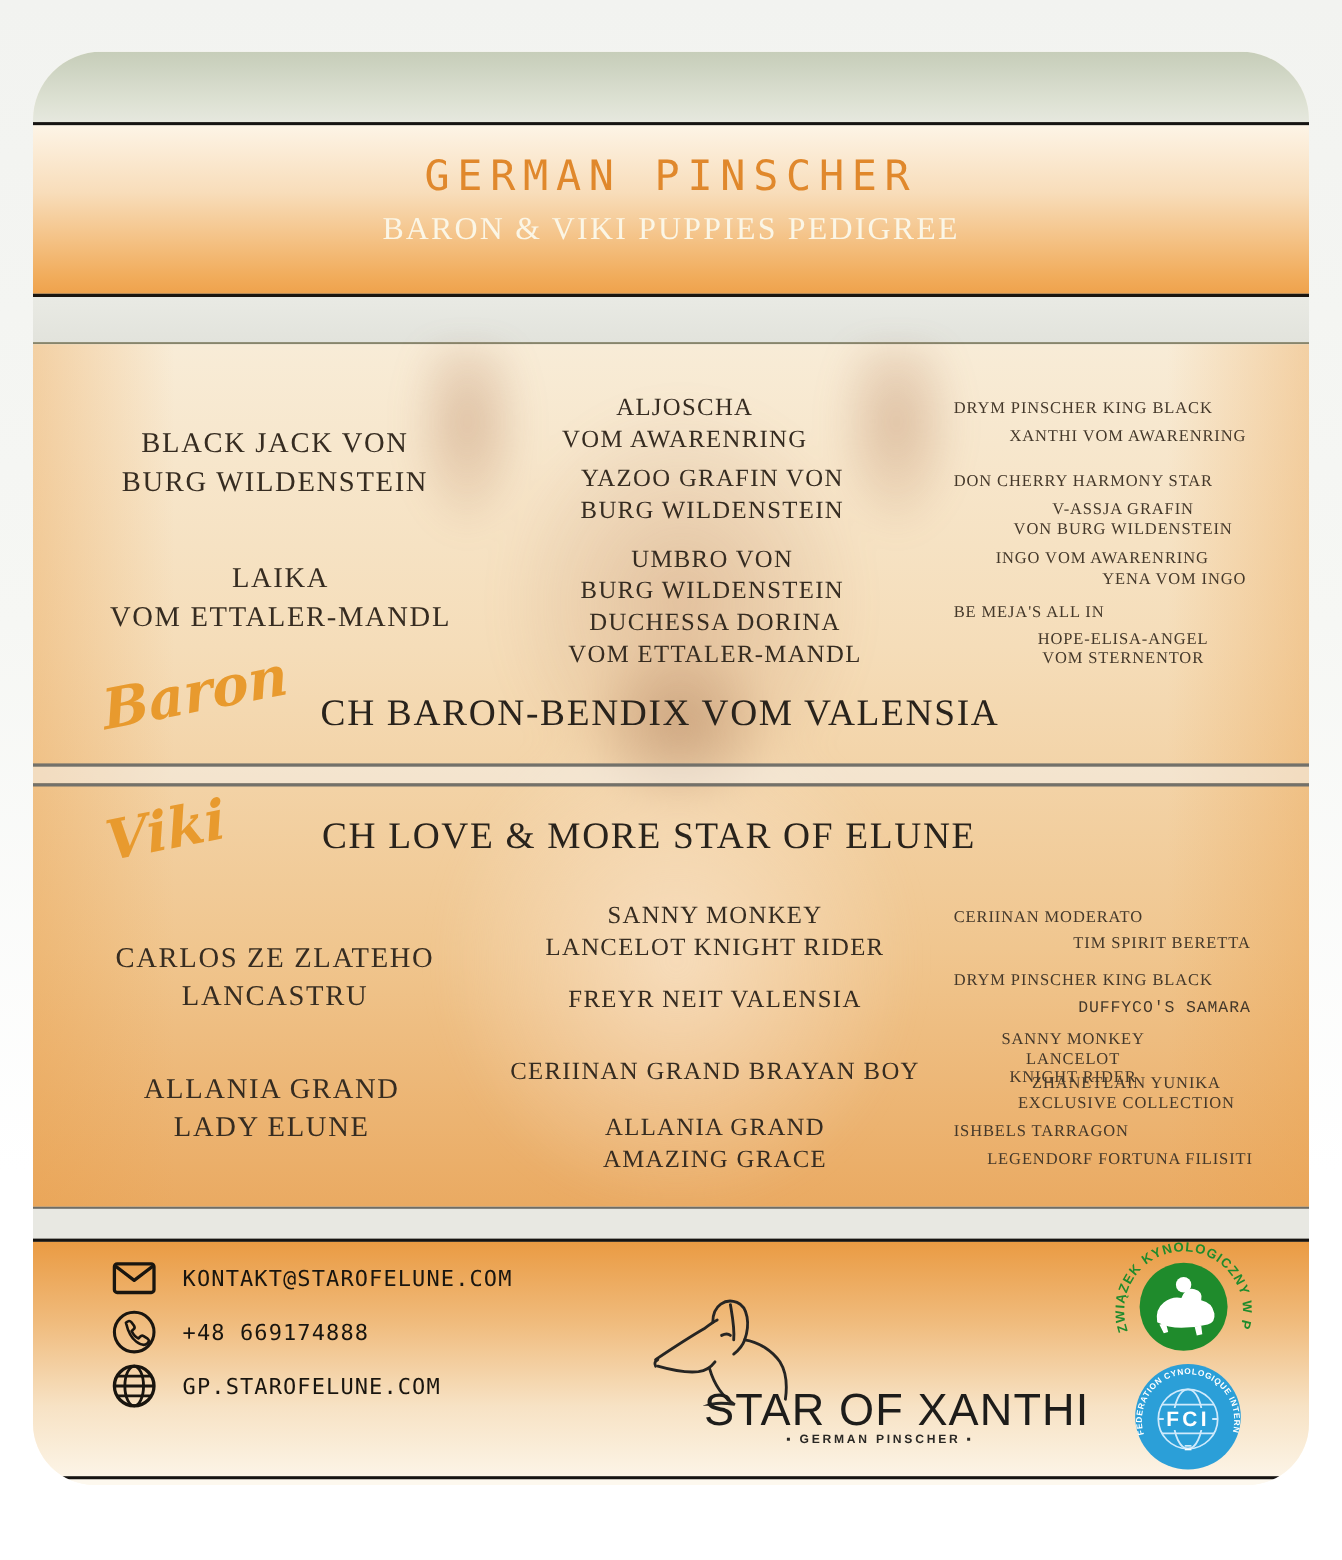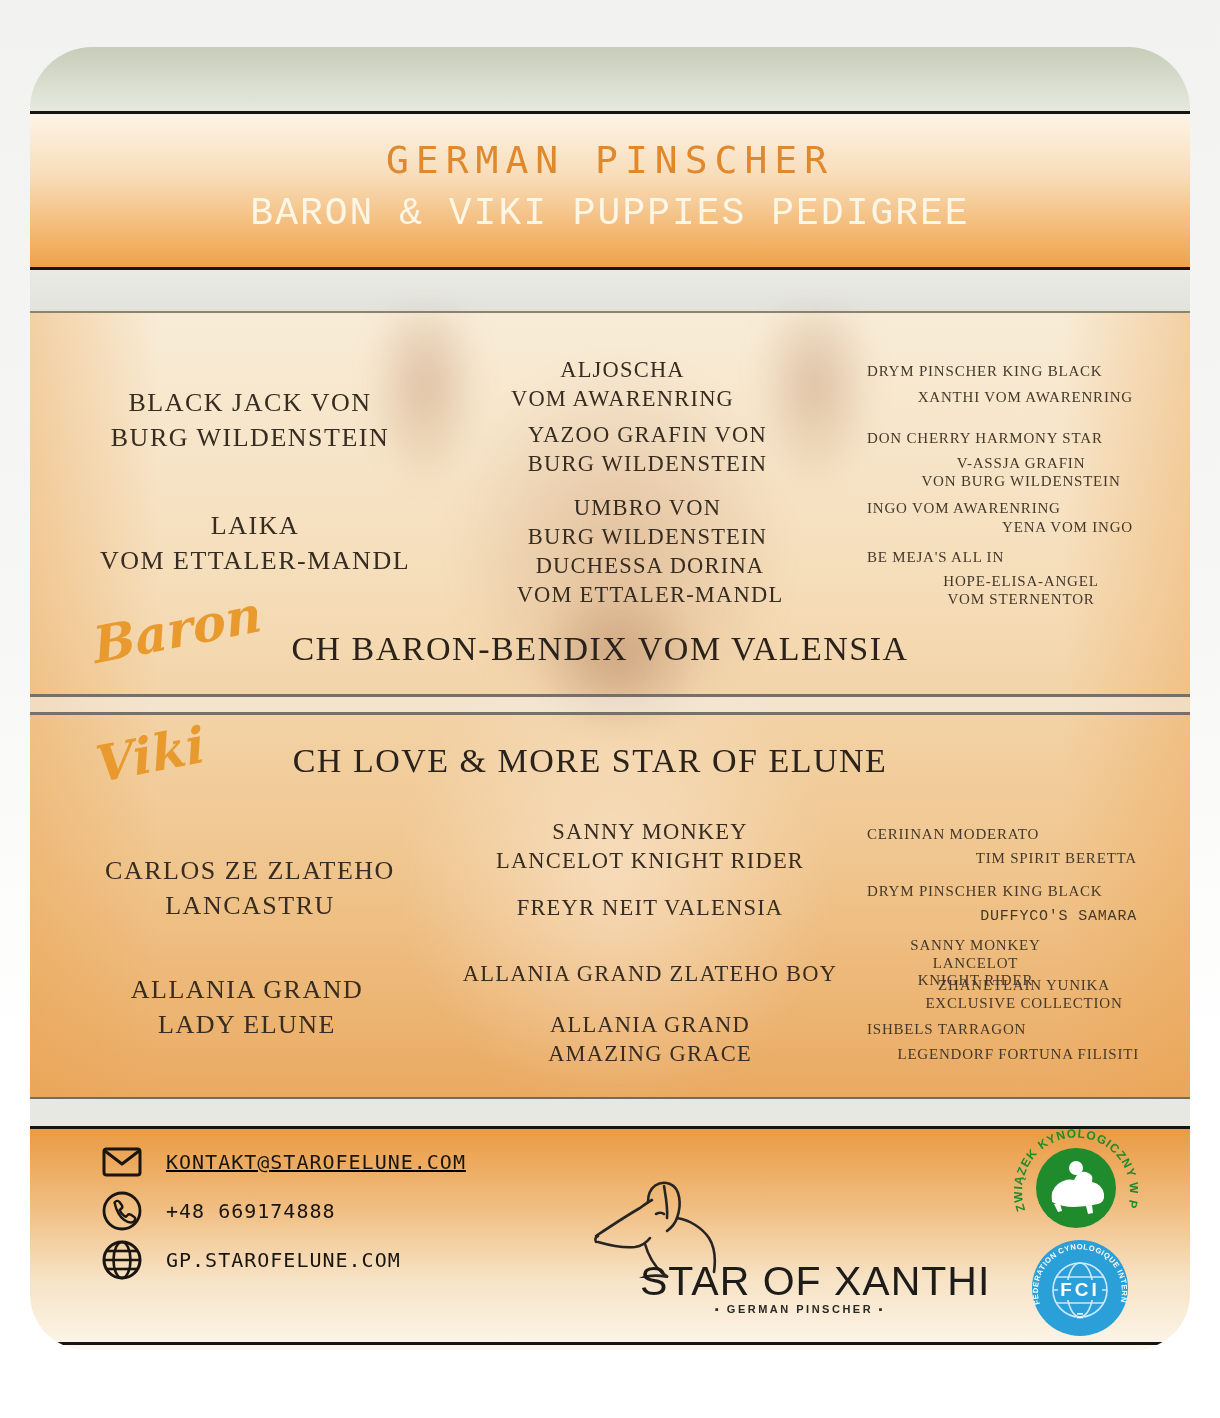--- a/index.html
+++ b/index.html
@@ -37,21 +37,21 @@
       radial-gradient(ellipse 290px 310px at 615px 560px, rgba(252,240,226,.55), transparent 75%);
     filter: blur(13px); }
   .edge-tint { position:absolute; left:0; top:313px; width:1220px; height:784px;
     background:linear-gradient(90deg, rgba(234,160,75,.45) 0%, transparent 13%, transparent 87%, rgba(234,160,75,.45) 100%); }
 
   
   .breed { position:absolute; left:0; top:138px; width:1220px; text-align:center;
            font-family:"DejaVu Sans Mono", monospace; font-size:38px; letter-spacing:7px;
            color:#e0882c; font-weight:500; }
   .title { position:absolute; left:0; top:192px; width:1220px; text-align:center;
-           font-family:Liberation Mono, monospace; font-size:38px; letter-spacing:2px;
+           font-family:Liberation Serif, serif; font-size:29px; letter-spacing:2px;
            color:#fbf6e6; }
 
   
   .nm { position:absolute; white-space:pre-line; text-align:center; color:#362c21; }
   .nm-lg { font-size:26px;   line-height:35px; letter-spacing:1.5px; }
   .nm-md { font-size:22.5px; line-height:29px; letter-spacing:1.2px; }
   .nm-sm { font-size:15px; line-height:17.5px; letter-spacing:0.8px; color:#44382a; }
   .ta-l { text-align:left; } .ta-r { text-align:right; }
 
   .script { position:absolute; font-family:"DejaVu Serif", serif; font-style:italic; font-weight:bold;
@@ -114,21 +114,21 @@
   <div class="nm nm-md" style="left:485px;top:493px;width:325px;">UMBRO VON
 BURG WILDENSTEIN</div>
   <div class="nm nm-md" style="left:485px;top:551px;width:330px;">DUCHESSA DORINA
 VOM ETTALER-MANDL</div>
 
   <div class="nm nm-sm ta-l" style="left:867px;top:363px;width:270px;">DRYM PINSCHER KING BLACK</div>
   <div class="nm nm-sm ta-r" style="left:867px;top:389px;width:266px;">XANTHI VOM AWARENRING</div>
   <div class="nm nm-sm ta-l" style="left:867px;top:430px;width:270px;">DON CHERRY HARMONY STAR</div>
   <div class="nm nm-sm" style="left:905px;top:455px;width:232px;">V-ASSJA GRAFIN
 VON BURG WILDENSTEIN</div>
-  <div class="nm nm-sm ta-l" style="left:867px;top:500px;width:270px;">INGO VOM AWARENRING</div>
+  <div class="nm nm-sm ta-l" style="left:867px;top:500px;width:270px;text-align:center;">INGO VOM AWARENRING</div>
   <div class="nm nm-sm ta-r" style="left:867px;top:519px;width:266px;">YENA VOM INGO</div>
   <div class="nm nm-sm ta-l" style="left:867px;top:549px;width:270px;">BE MEJA'S ALL IN</div>
   <div class="nm nm-sm" style="left:905px;top:573px;width:232px;">HOPE-ELISA-ANGEL
 VOM STERNENTOR</div>
 
   <div class="script" style="left:92px;top:600px;">Baron</div>
   <div class="ch-name" style="left:240px;top:630px;width:720px;">CH BARON-BENDIX VOM VALENSIA</div>
 
   <div class="divband"></div>
   <div class="divline" style="top:694px;"></div>
@@ -138,36 +138,36 @@
   <div class="ch-name" style="left:240px;top:742px;width:700px;">CH LOVE &amp; MORE STAR OF ELUNE</div>
 
   <div class="nm nm-lg" style="left:75px;top:853px;width:350px;">CARLOS ZE ZLATEHO
 LANCASTRU</div>
   <div class="nm nm-lg" style="left:87px;top:972px;width:320px;">ALLANIA GRAND
 LADY ELUNE</div>
 
   <div class="nm nm-md" style="left:460px;top:817px;width:380px;">SANNY MONKEY
 LANCELOT KNIGHT RIDER</div>
   <div class="nm nm-md" style="left:480px;top:893px;width:340px;">FREYR NEIT VALENSIA</div>
-  <div class="nm nm-md" style="left:450px;top:959px;width:400px;">ALLANIA GRAND ZLATEHO BOY</div>
+  <div class="nm nm-md" style="left:450px;top:959px;width:400px;">CERIINAN GRAND BRAYAN BOY</div>
   <div class="nm nm-md" style="left:490px;top:1010px;width:320px;">ALLANIA GRAND
 AMAZING GRACE</div>
 
   <div class="nm nm-sm ta-l" style="left:867px;top:826px;width:270px;">CERIINAN MODERATO</div>
   <div class="nm nm-sm ta-r" style="left:867px;top:850px;width:270px;">TIM SPIRIT BERETTA</div>
   <div class="nm nm-sm ta-l" style="left:867px;top:883px;width:270px;">DRYM PINSCHER KING BLACK</div>
   <div class="nm nm-sm ta-r" style="left:867px;top:908px;width:270px;font-family:Liberation Mono, monospace;">DUFFYCO'S SAMARA</div>
   <div class="nm nm-sm" style="left:868px;top:937px;width:215px;">SANNY MONKEY LANCELOT
 KNIGHT RIDER</div>
   <div class="nm nm-sm" style="left:908px;top:977px;width:232px;">ZHANETLAIN YUNIKA
 EXCLUSIVE COLLECTION</div>
   <div class="nm nm-sm ta-l" style="left:867px;top:1021px;width:270px;">ISHBELS TARRAGON</div>
   <div class="nm nm-sm ta-r" style="left:867px;top:1046px;width:272px;">LEGENDORF FORTUNA FILISITI</div>
 
-  <div class="contact-row" style="left:100px;top:1140px;text-decoration:underline;">
+  <div class="contact-row" style="left:100px;top:1140px;">
     <svg class="cicon" viewBox="0 0 44 44">
       <rect x="4" y="9" width="36" height="26" rx="2.5" fill="none" stroke="#19150f" stroke-width="3"></rect>
       <path d="M5 11 L22 24 L39 11" fill="none" stroke="#19150f" stroke-width="3" stroke-linejoin="round"></path>
     </svg>
     <span class="contact-text">KONTAKT@STAROFELUNE.COM</span>
   </div>
   <div class="contact-row" style="left:100px;top:1189px;">
     <svg class="cicon" viewBox="0 0 44 44">
       <circle cx="22" cy="22" r="18" fill="none" stroke="#19150f" stroke-width="2.8"></circle>
       <path d="M14.5 13.5 q3 -3 5 -0.5 l2.5 3.5 q1 1.8 -0.8 3.2 l-1.5 1.3 q2.2 5 6.3 6.8 l1.4 -1.6 q1.4 -1.6 3.2 -0.6 l3.6 2.4 q2.4 1.8 -0.4 4.4 q-3.4 3 -9.8 -1.6 q-6.6 -4.8 -9.5 -17.3 z" fill="none" stroke="#19150f" stroke-width="2.4" stroke-linejoin="round"></path>

